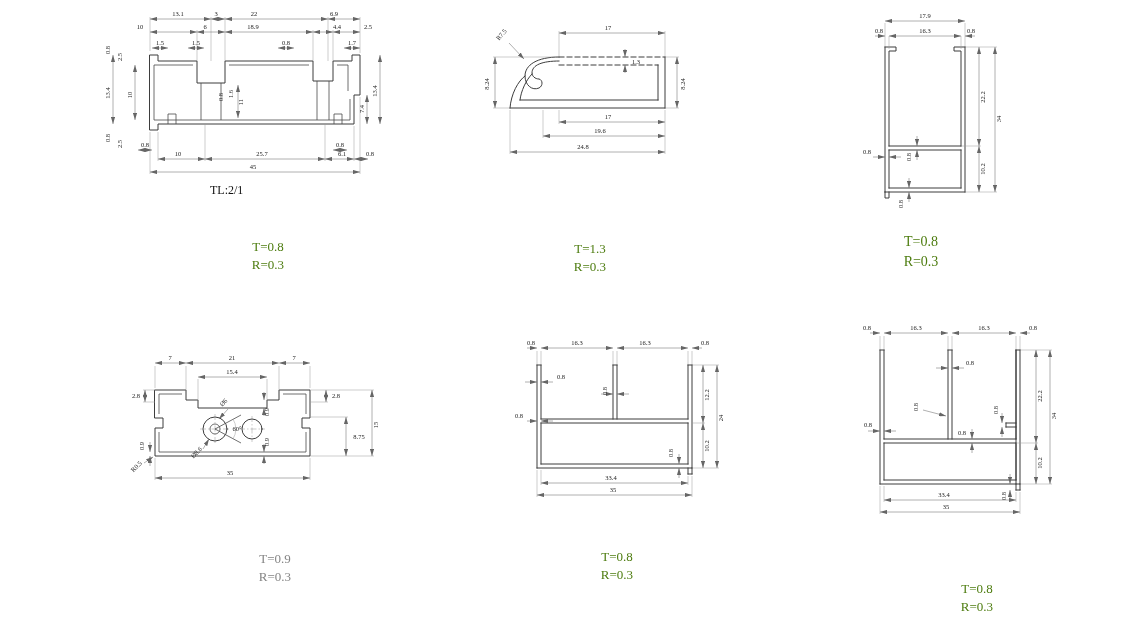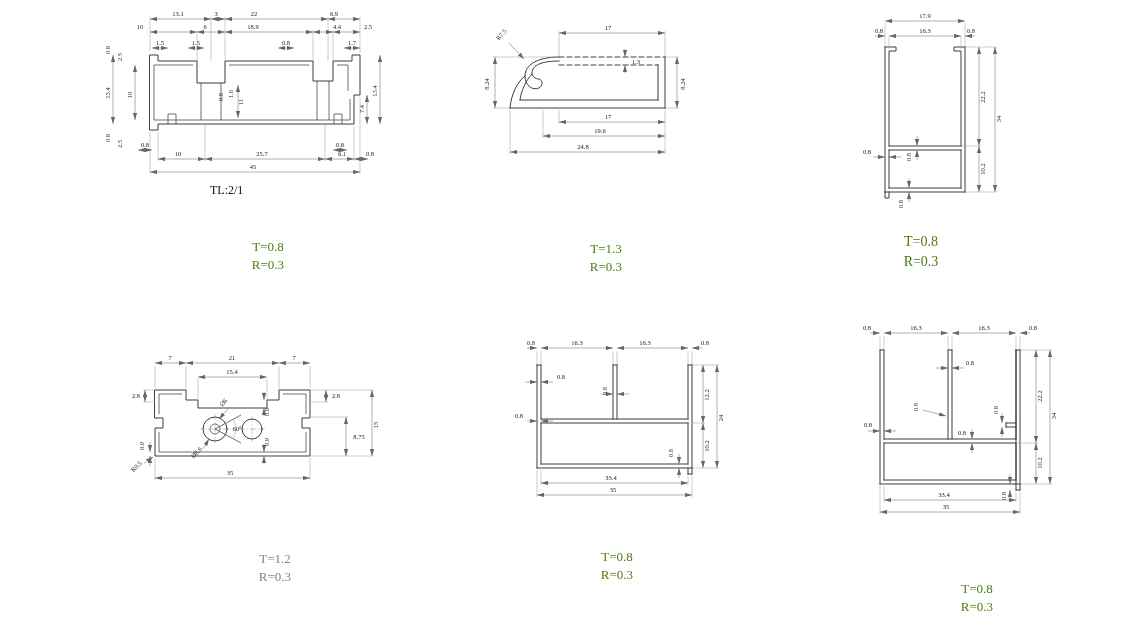--- a/index.html
+++ b/index.html
@@ -314,30 +314,30 @@
     <text class="t" x="146" y="181" transform="rotate(-90 146 181)">0.8</text>
     <text class="t" x="84" y="182">33.4</text>
     <text class="t" x="86" y="194">35</text>
   </g>
 </svg>
 
 <div class="cap" style="left:233px;top:238px;width:70px">
   <div>T=0.8</div>
   <div>R=0.3</div>
 </div>
-<div class="cap" style="left:569px;top:240px;width:74px">
+<div class="cap" style="left:553px;top:240px;width:74px">
   <div>T=1.3</div>
   <div>R=0.3</div>
 </div>
 <div class="cap big" style="left:884px;top:232px;width:74px">
   <div>T=0.8</div>
   <div>R=0.3</div>
 </div>
 <div class="cap gray" style="left:238px;top:550px;width:74px">
-  <div>T=1.2</div>
+  <div>T=0.9</div>
   <div>R=0.3</div>
 </div>
 <div class="cap" style="left:580px;top:548px;width:74px">
   <div>T=0.8</div>
   <div>R=0.3</div>
 </div>
 <div class="cap" style="left:940px;top:580px;width:74px">
   <div>T=0.8</div>
   <div>R=0.3</div>
 </div>

